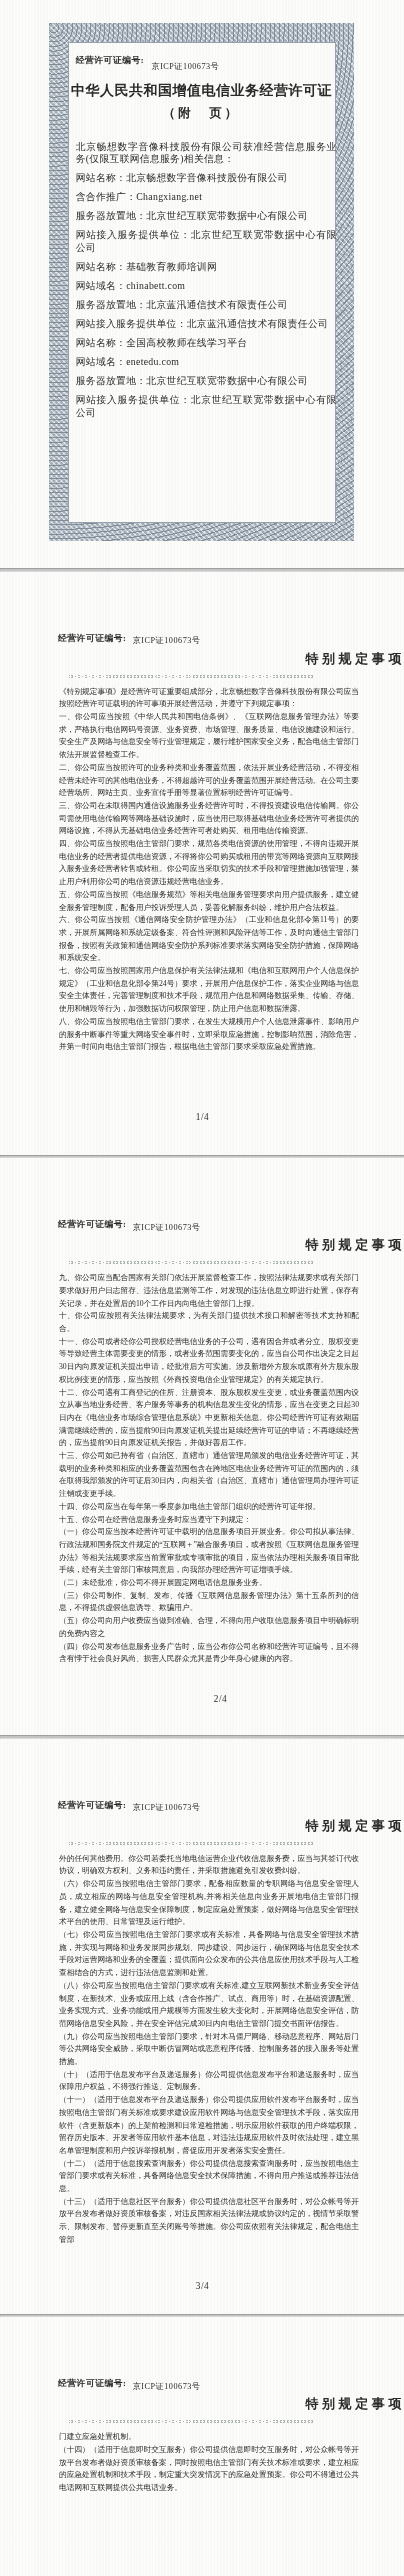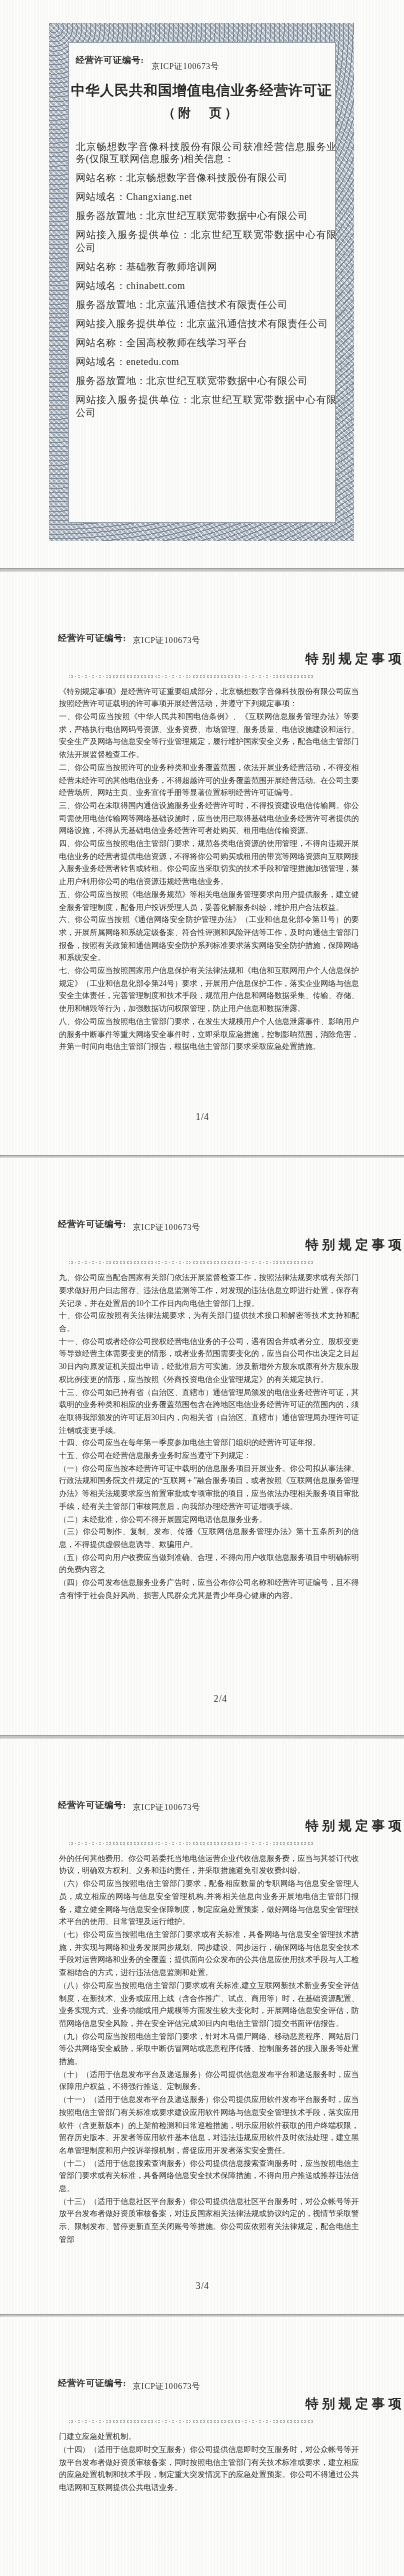--- a/index.html
+++ b/index.html
@@ -79,21 +79,21 @@
     <div class="cert-inner">
       <div class="cert-no">
         <span class="cert-no-label">经营许可证编号:</span>
         <span class="cert-no-value">京ICP证100673号</span>
       </div>
       <div class="cert-title">中华人民共和国增值电信业务经营许可证</div>
       <div class="cert-sub">（附　页）</div>
       <div class="cert-info">
           <p>北京畅想数字音像科技股份有限公司获准经营信息服务业务(仅限互联网信息服务)相关信息：</p>
           <p>网站名称：北京畅想数字音像科技股份有限公司</p>
-          <p>网站域名：Changxiang.net</p>
+          <p>含合作推广：Changxiang.net</p>
           <p>服务器放置地：北京世纪互联宽带数据中心有限公司</p>
           <p>网站接入服务提供单位：北京世纪互联宽带数据中心有限公司</p>
           <p>网站名称：基础教育教师培训网</p>
           <p>网站域名：chinabett.com</p>
           <p>服务器放置地：北京蓝汛通信技术有限责任公司</p>
           <p>网站接入服务提供单位：北京蓝汛通信技术有限责任公司</p>
           <p>网站名称：全国高校教师在线学习平台</p>
           <p>网站域名：enetedu.com</p>
           <p>服务器放置地：北京世纪互联宽带数据中心有限公司</p>
           <p>网站接入服务提供单位：北京世纪互联宽带数据中心有限公司</p>
@@ -131,20 +131,21 @@
   <div class="spec-hdr">
     <span class="spec-hdr-label">经营许可证编号:</span>
     <span class="spec-hdr-value">京ICP证100673号</span>
   </div>
   <div class="spec-title">特别规定事项</div>
   <div class="squig"></div>
   <div class="spec-body">
       <p class="para">九、你公司应当配合国家有关部门依法开展监督检查工作，按照法律法规要求或有关部门要求做好用户日志留存、违法信息监测等工作，对发现的违法信息立即进行处置，保存有关记录，并在处置后的10个工作日内向电信主管部门上报。</p>
       <p class="para">十、你公司应按照有关法律法规要求，为有关部门提供技术接口和解密等技术支持和配合。</p>
       <p class="para">十一、你公司或者经你公司授权经营电信业务的子公司，遇有因合并或者分立、股权变更等导致经营主体需要变更的情形，或者业务范围需要变化的，应当自公司作出决定之日起30日内向原发证机关提出申请，经批准后方可实施。涉及新增外方股东或原有外方股东股权比例变更的情形，应当按照《外商投资电信企业管理规定》的有关规定执行。</p>
+      <p class="para">十二、你公司遇有工商登记的住所、注册资本、股东股权发生变更，或业务覆盖范围内设立从事当地业务经营、客户服务等事务的机构信息发生变化的情形，应当在变更之日起30日内在《电信业务市场综合管理信息系统》中更新相关信息。你公司经营许可证有效期届满需继续经营的，应当提前90日向原发证机关提出延续经营许可证的申请；不再继续经营的，应当提前90日向原发证机关报告，并做好善后工作。</p>
       <p class="para">十三、你公司如已持有省（自治区、直辖市）通信管理局颁发的电信业务经营许可证，其载明的业务种类和相应的业务覆盖范围包含在跨地区电信业务经营许可证的范围内的，须在取得我部颁发的许可证后30日内，向相关省（自治区、直辖市）通信管理局办理许可证注销或变更手续。</p>
       <p class="para">十四、你公司应当在每年第一季度参加电信主管部门组织的经营许可证年报。</p>
       <p class="para">十五、你公司在经营信息服务业务时应当遵守下列规定：</p>
       <p class="para">（一）你公司应当按本经营许可证中载明的信息服务项目开展业务。你公司拟从事法律、行政法规和国务院文件规定的“互联网＋”融合服务项目，或者按照《互联网信息服务管理办法》等相关法规要求应当前置审批或专项审批的项目，应当依法办理相关服务项目审批手续，经有关主管部门审核同意后，向我部办理经营许可证增项手续。</p>
       <p class="para">（二）未经批准，你公司不得开展固定网电话信息服务业务。</p>
       <p class="para">（三）你公司制作、复制、发布、传播《互联网信息服务管理办法》第十五条所列的信息，不得提供虚假信息诱导、欺骗用户。</p>
       <p class="para">（五）你公司向用户收费应当做到准确、合理，不得向用户收取信息服务项目中明确标明的免费内容之</p>
       <p class="para">（四）你公司发布信息服务业务广告时，应当公布你公司名称和经营许可证编号，且不得含有悖于社会良好风尚、损害人民群众尤其是青少年身心健康的内容。</p>
     </div>
   <div class="pn">2/4</div>

